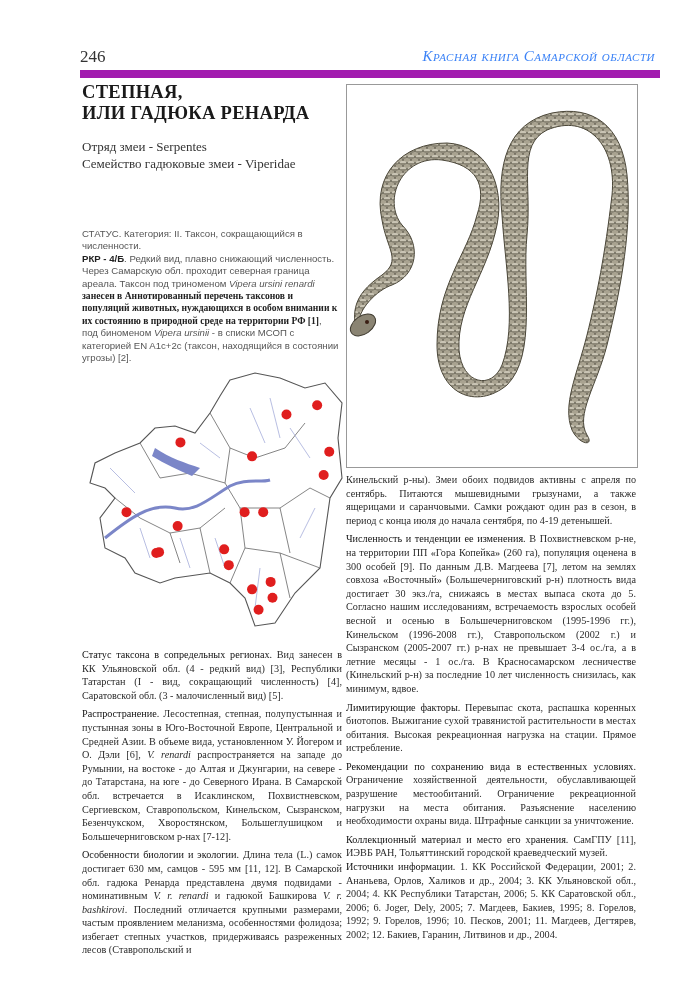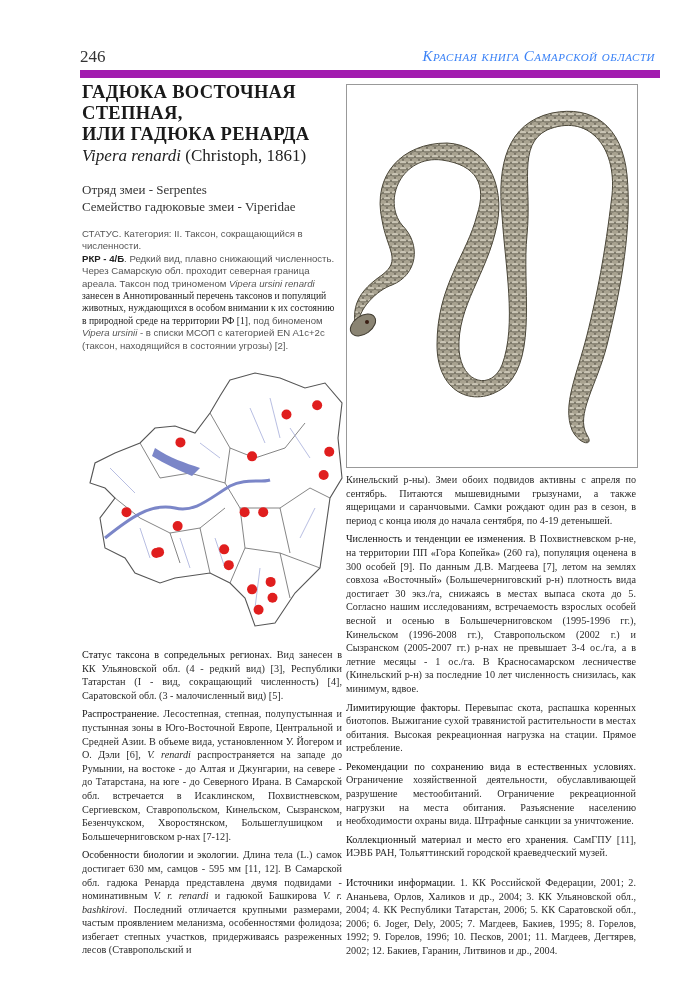--- a/index.html
+++ b/index.html
@@ -7,46 +7,41 @@
   .header { position:absolute; left:80px; top:44px; width:580px; height:26px; border-bottom:8px solid #a21caf; }
   .page-num { position:absolute; left:0; top:3px; font-size:17px; color:#333; font-family:"Liberation Serif", serif; }
   .running-title { position:absolute; right:5px; top:4px; font-size:15px; font-style:italic; color:#3b82f6; font-family:"Liberation Serif", serif; font-variant:small-caps; letter-spacing:0.5px; }
   .title-block { position:absolute; left:82px; top:82px; width:255px; }
   .title-line { font-family:"Liberation Serif", serif; font-weight:bold; font-size:18.5px; line-height:21px; color:#1a1a1a; letter-spacing:0.3px; }
   .latin { font-family:"Liberation Serif", serif; font-size:17px; line-height:22px; color:#222; }
   .latin i { font-weight:normal; }
   .taxon { margin-top:14px; font-family:"Liberation Serif", serif; font-size:13px; line-height:17px; color:#333; }
   .status { position:absolute; left:82px; top:228px; width:258px; font-family:"Liberation Sans", sans-serif; font-size:9.6px; line-height:12.4px; color:#555; }
   .status b { color:#222; }
-  .status .bold-run { font-weight:normal; color:#222; font-family:"Liberation Serif", serif; }
+  .status .bold-run { font-weight:bold; color:#222; font-family:"Liberation Serif", serif; }
   .photo-frame { position:absolute; left:346px; top:84px; width:290px; height:382px; border:1px solid #999; background:#fff; }
   .map { position:absolute; left:80px; top:368px; width:265px; height:262px; }
   .col-text { position:absolute; font-family:"Liberation Serif", serif; font-size:10.2px; line-height:13.6px; color:#2a2a2a; text-align:justify; }
   .col-left { left:82px; top:640px; width:260px;margin-top:8px; }
   .col-right { left:346px; top:473px; width:290px; }
   .para { margin:0 0 5px 0; }
   .para .head { font-weight:normal; color:#111; }
   .para i { font-style:italic; }
 </style>
 </head>
 <body>
 
 <div class="header">
   <span class="page-num">246</span>
   <span class="running-title">Красная книга Самарской области</span>
 </div>
 
 <div class="title-block">
-  <div class="title-line">ГАДЮКА ВОСТОЧНАЯ</div>
   <div class="title-line">СТЕПНАЯ,</div>
   <div class="title-line">ИЛИ ГАДЮКА РЕНАРДА</div>
-  <div class="latin">
-    <i>Vipera renardi</i>
-    <span>(Christoph, 1861)</span>
-  </div>
   <div class="taxon">
     <div>Отряд змеи - Serpentes</div>
     <div>Семейство гадюковые змеи - Viperidae</div>
   </div>
 </div>
 
 <div class="status">
   <div><span>СТАТУС</span><span>. Категория: II. Таксон, сокращающийся в численности.</span></div>
   <div><b>РКР - 4/Б</b><span>. Редкий вид, плавно снижающий численность. Через Самарскую обл. проходит северная граница ареала. Таксон под триноменом </span><i>Vipera ursini renardi</i><span class="bold-run"> занесен в Аннотированный перечень таксонов и популяций животных, нуждающихся в особом внимании к их состоянию в природной среде на территории РФ [1]</span><span>, под биноменом </span><i>Vipera ursinii</i><span> - в списки МСОП с категорией EN A1c+2c (таксон, находящийся в состоянии угрозы) [2].</span></div>
 </div>
@@ -103,15 +98,15 @@
   <p class="para"><span class="head">Статус таксона в сопредельных регионах.</span><span> Вид занесен в КК Ульяновской обл. (4 - редкий вид) [3], Республики Татарстан (I - вид, сокращающий численность) [4], Саратовской обл. (3 - малочисленный вид) [5].</span></p>
   <p class="para"><span class="head">Распространение.</span><span> Лесостепная, степная, полупустынная и пустынная зоны в Юго-Восточной Европе, Центральной и Средней Азии. В объеме вида, установленном У. Йогером и О. Дэли [6], </span><i>V. renardi</i><span> распространяется на западе до Румынии, на востоке - до Алтая и Джунгарии, на севере - до Татарстана, на юге - до Северного Ирана. В Самарской обл. встречается в Исаклинском, Похвистневском, Сергиевском, Ставропольском, Кинельском, Сызранском, Безенчукском, Хворостянском, Большеглушицком и Большечерниговском р-нах [7-12].</span></p>
   <p class="para"><span class="head">Особенности биологии и экологии.</span><span> Длина тела (L.) самок достигает 630 мм, самцов - 595 мм [11, 12]. В Самарской обл. гадюка Ренарда представлена двумя подвидами - номинативным </span><i>V. r. renardi</i><span> и гадюкой Башкирова </span><i>V. r. bashkirovi</i><span>. Последний отличается крупными размерами, частым проявлением меланизма, особенностями фолидоза; избегает степных участков, придерживаясь разреженных лесов (Ставропольский и</span></p>
 </div>
 
 <div class="col-text col-right">
   <p class="para"><span>Кинельский р-ны). Змеи обоих подвидов активны с апреля по сентябрь. Питаются мышевидными грызунами, а также ящерицами и саранчовыми. Самки рождают один раз в сезон, в период с конца июля до начала сентября, по 4-19 детенышей.</span></p>
   <p class="para"><span class="head">Численность и тенденции ее изменения.</span><span> В Похвистневском р-не, на территории ПП «Гора Копейка» (260 га), популяция оценена в 300 особей [9]. По данным Д.В. Магдеева [7], летом на землях совхоза «Восточный» (Большечерниговский р-н) плотность вида достигает 30 экз./га, снижаясь в местах выпаса скота до 5. Согласно нашим исследованиям, встречаемость взрослых особей весной и осенью в Большечерниговском (1995-1996 гг.), Кинельском (1996-2008 гг.), Ставропольском (2002 г.) и Сызранском (2005-2007 гг.) р-нах не превышает 3-4 ос./га, а в летние месяцы - 1 ос./га. В Красносамарском лесничестве (Кинельский р-н) за последние 10 лет численность снизилась, как минимум, вдвое.</span></p>
   <p class="para"><span class="head">Лимитирующие факторы.</span><span> Перевыпас скота, распашка коренных биотопов. Выжигание сухой травянистой растительности в местах обитания. Высокая рекреационная нагрузка на стации. Прямое истребление.</span></p>
   <p class="para"><span class="head">Рекомендации по сохранению вида в естественных условиях.</span><span> Ограничение хозяйственной деятельности, обуславливающей разрушение местообитаний. Ограничение рекреационной нагрузки на места обитания. Разъяснение населению необходимости охраны вида. Штрафные санкции за уничтожение.</span></p>
-  <p class="para" style="margin-bottom:16px"><span class="head">Коллекционный материал и место его хранения.</span><span> СамГПУ [11], ИЭВБ РАН, Тольяттинский городской краеведческий музей.</span></p>
+  <p class="para" style="margin-bottom:0"><span class="head">Коллекционный материал и место его хранения.</span><span> СамГПУ [11], ИЭВБ РАН, Тольяттинский городской краеведческий музей.</span></p>
   <p class="para"><span class="head">Источники информации.</span><span> 1. КК Российской Федерации, 2001; 2. Ананьева, Орлов, Халиков и др., 2004; 3. КК Ульяновской обл., 2004; 4. КК Республики Татарстан, 2006; 5. КК Саратовской обл., 2006; 6. Joger, Dely, 2005; 7. Магдеев, Бакиев, 1995; 8. Горелов, 1992; 9. Горелов, 1996; 10. Песков, 2001; 11. Магдеев, Дегтярев, 2002; 12. Бакиев, Гаранин, Литвинов и др., 2004.</span></p>
 </div>
 
 </body></html>

